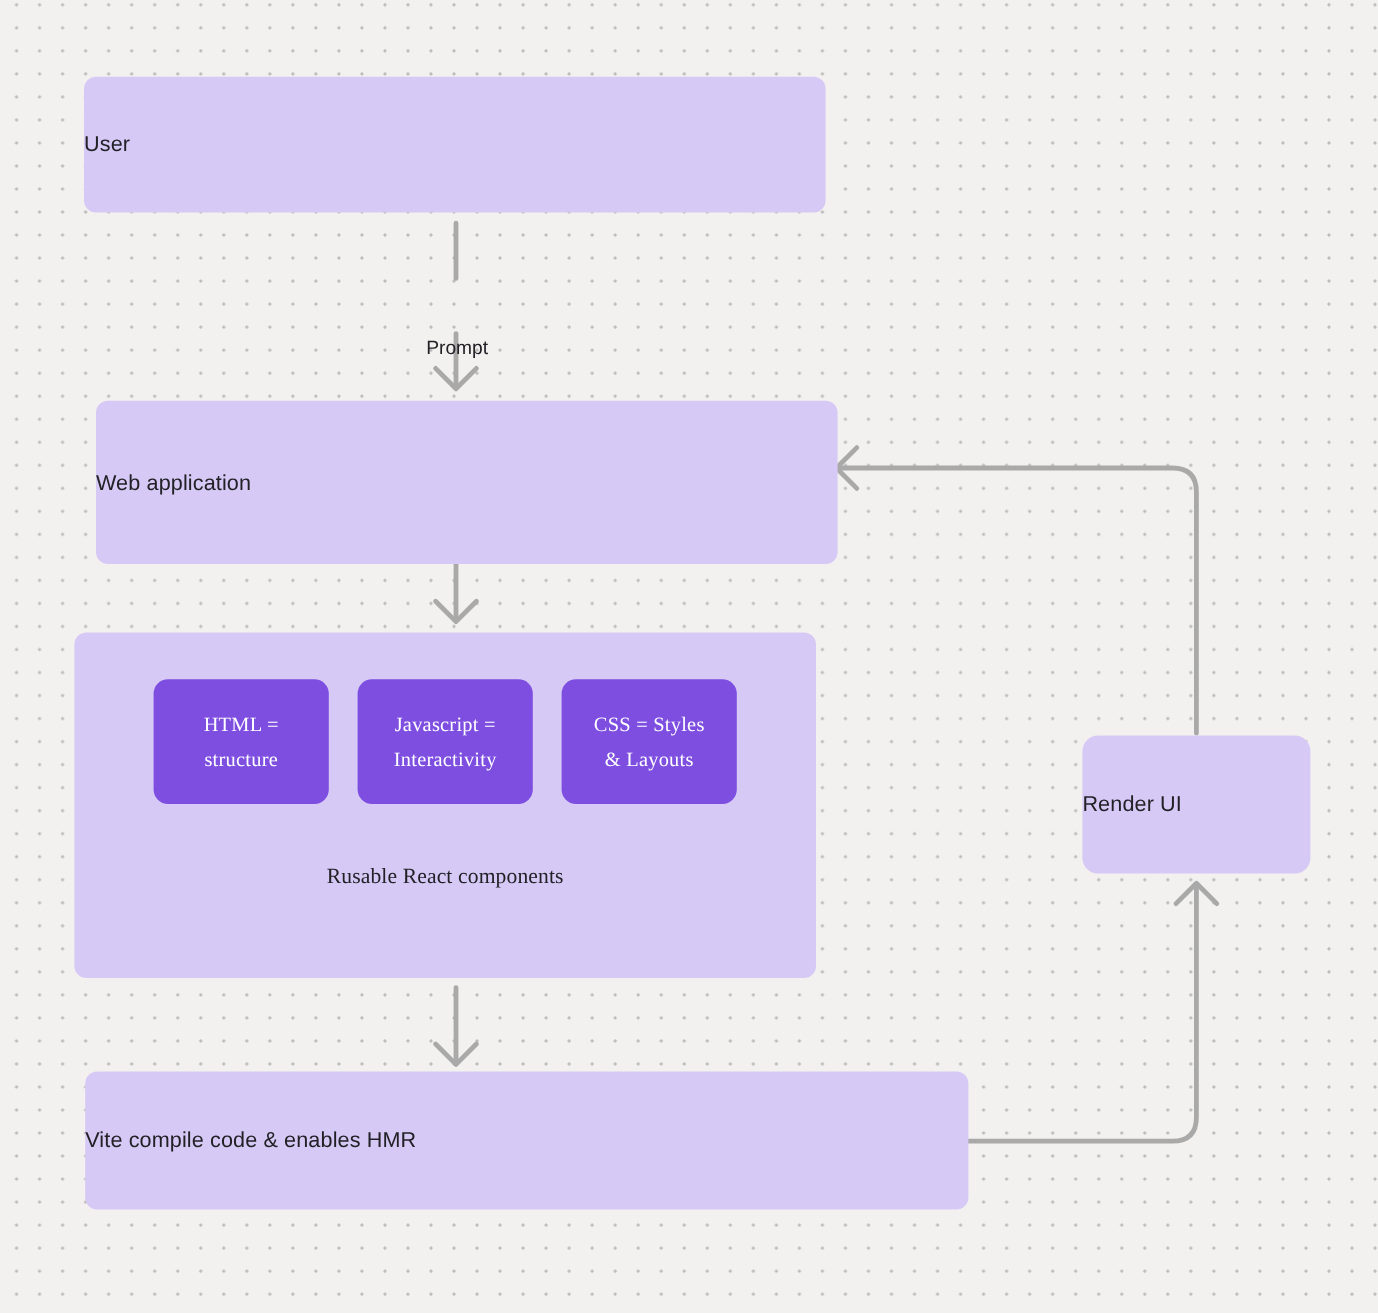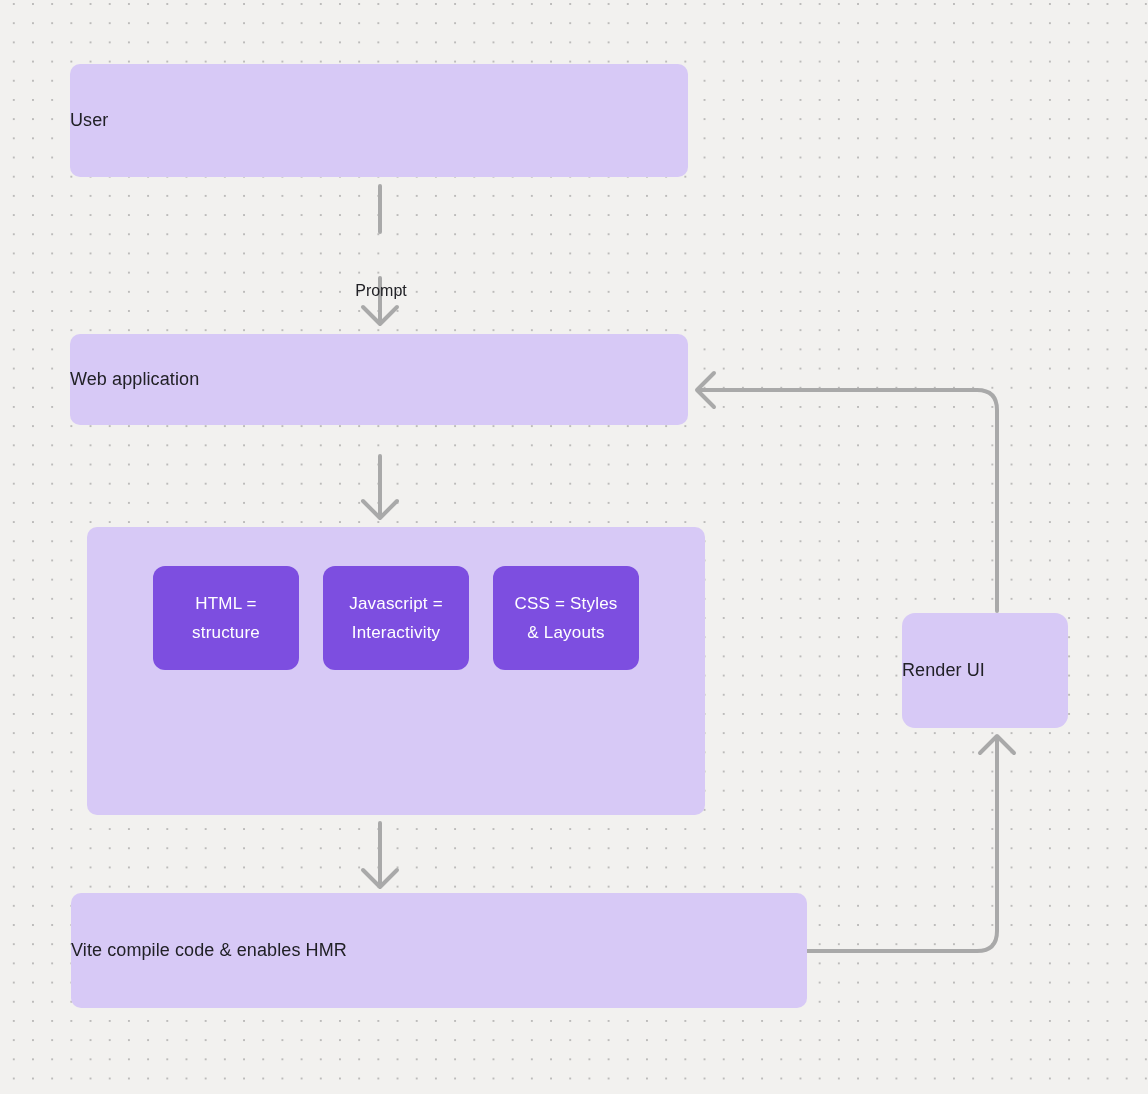--- a/index.html
+++ b/index.html
@@ -45,30 +45,31 @@
     background: var(--node-fill);
     border-radius: 10px;
     display: flex;
     align-items: center;
     justify-content: flex-start;
     color: var(--label-text);
     font-size: 18px;
     letter-spacing: 0.1px;
   }
   .node-user { left: 70px; top: 64px;  width: 618px; height: 113px; }
-  .node-web  { left: 70px; top: 334px; width: 618px; height: 91px; }
+  .node-web  { left: 80px; top: 334px; width: 618px; height: 136px; }
   .node-vite { left: 71px; top: 893px; width: 736px; height: 115px; }
-  .node-render { left: 902px; top: 613px; width: 166px; height: 115px; border-radius: 13px; }
+  .node-render { left: 902px; top: 613px; width: 190px; height: 115px; border-radius: 13px; }
 
   .node-container {
     position: absolute;
-    left: 87px; top: 527px;
+    left: 62px; top: 527px;
     width: 618px; height: 288px;
     background: var(--node-fill);
     border-radius: 10px;
+    font-family: Liberation Serif, serif;
   }
   .chip-row {
     position: absolute;
     left: 0; top: 39px;
     width: 100%;
     display: flex;
     justify-content: center;
     gap: 24px;
   }
   .chip {
@@ -161,20 +162,21 @@
       </div>
       <div class="chip">
         <span>Javascript =</span>
         <span>Interactivity</span>
       </div>
       <div class="chip">
         <span>CSS = Styles</span>
         <span>&amp; Layouts</span>
       </div>
     </div>
+    <div class="container-caption">Rusable React components</div>
   </div>
 
   <div class="node node-vite">
     <span>Vite compile code &amp; enables HMR</span>
   </div>
 
   <div class="node node-render">
     <span>Render UI</span>
   </div>
 

